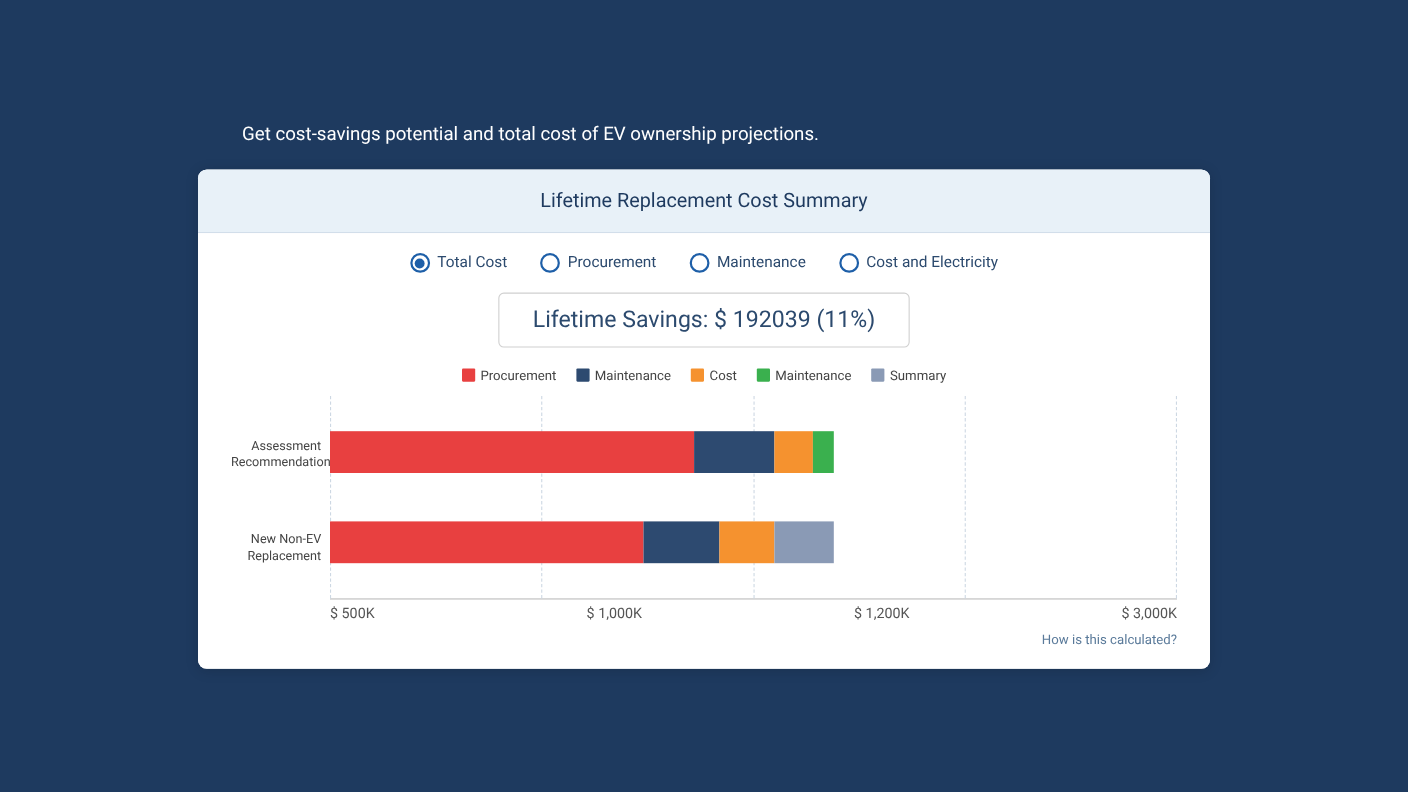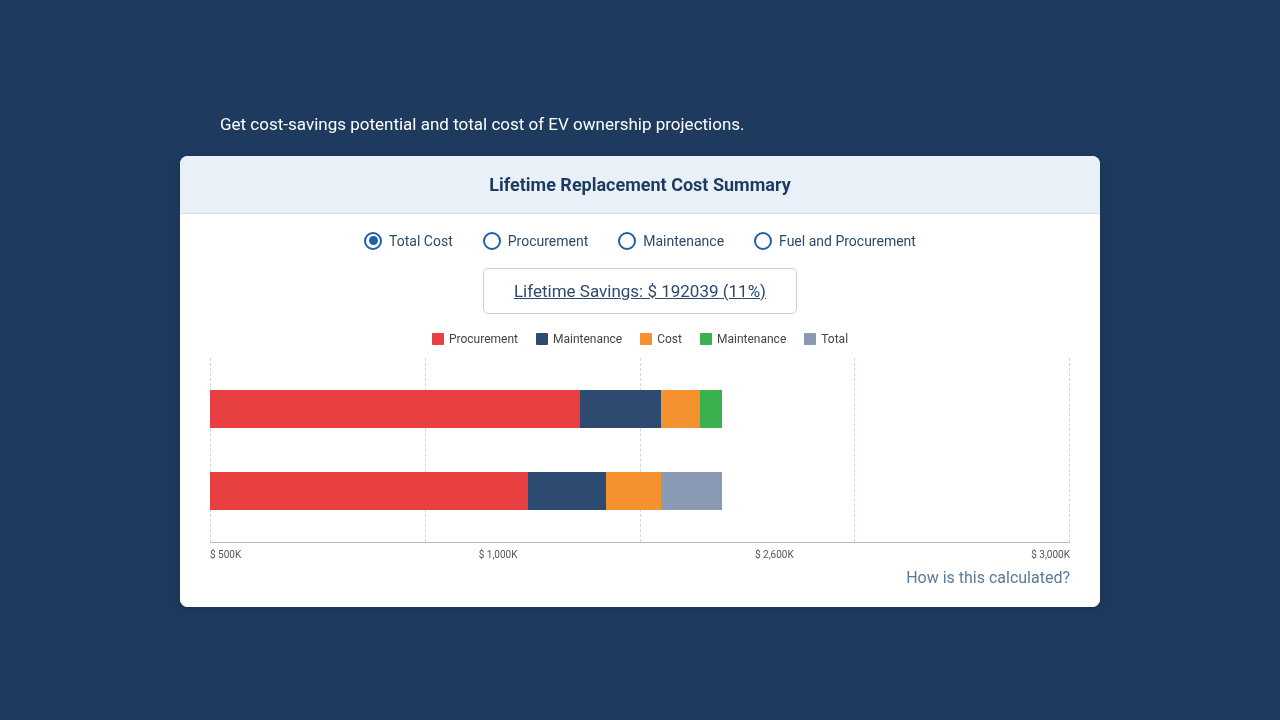--- a/index.html
+++ b/index.html
@@ -37,21 +37,21 @@
       box-shadow: 0 2px 12px rgba(0,0,0,0.15);
     }
     .card-header {
       background: #e8f1f8;
       padding: 18px 20px 14px;
       text-align: center;
       border-bottom: 1px solid #d0dce8;
     }
     .card-title {
       font-size: 18px;
-      font-weight: 700;
+      font-weight: 400;
       color: #1e3a5f;
       margin-bottom: 4px;
     }
     .card-subtitle {
       font-size: 13px;
       color: #5a7a9a;
     }
     .card-body {
       background: #ffffff;
       padding: 18px 30px 20px;
@@ -91,28 +91,27 @@
       border-radius: 50%;
       background: #1e5fa8;
     }
     .savings-box {
       border: 1px solid #d0d0d0;
       border-radius: 5px;
       padding: 12px 30px;
       text-align: center;
       display: inline-block;
       margin: 0 auto 18px;
-      font-size: 17px;
+      font-size: 21px;
       color: #2c4a6e;
       display: block;
       width: fit-content;
       margin-left: auto;
       margin-right: auto;
       margin-bottom: 18px;
-      text-decoration: underline;
     }
     .legend {
       display: flex;
       gap: 18px;
       justify-content: center;
       align-items: center;
       margin-bottom: 12px;
       font-size: 12px;
       color: #444;
     }
@@ -164,21 +163,21 @@
       display: flex;
       height: 38px;
       margin: 14px 0;
       position: relative;
     }
     .bar-segment {
       height: 100%;
     }
     .how-calculated {
       text-align: right;
-      font-size: 16px;
+      font-size: 12px;
       color: #5a7a9a;
       margin-top: 8px;
       cursor: pointer;
     }
     .chart-wrapper {
       position: relative;
       min-height: 220px;
     }
   </style>
 </head>
@@ -206,21 +205,21 @@
           <span>Procurement</span>
         </label>
 
         <label class="radio-option">
           <div class="radio-circle"></div>
           <span>Maintenance</span>
         </label>
 
         <label class="radio-option">
           <div class="radio-circle"></div>
-          <span>Fuel and Procurement</span>
+          <span>Cost and Electricity</span>
         </label>
       </div>
 
       <div class="savings-box">
         <span>Lifetime Savings: $ 192039 (11%)</span>
       </div>
 
       <div class="legend">
         <div class="legend-item">
           <div class="legend-color" style="background:#e84040;"></div>
@@ -233,27 +232,31 @@
         <div class="legend-item">
           <div class="legend-color" style="background:#f5922f;"></div>
           <span>Cost</span>
         </div>
         <div class="legend-item">
           <div class="legend-color" style="background:#3ab04e;"></div>
           <span>Maintenance</span>
         </div>
         <div class="legend-item">
           <div class="legend-color" style="background:#8a9ab5;"></div>
-          <span>Total</span>
+          <span>Summary</span>
         </div>
       </div>
 
       <div class="chart-wrapper">
         <div class="chart-area">
 
+          <div class="y-axis" style="width:90px;">
+            <div class="y-label">Assessment<br>Recommendation</div>
+            <div class="y-label">New Non-EV<br>Replacement</div>
+          </div>
 
           <div class="chart-main">
             <div class="bars-container" style="position:relative; min-height:180px;">
 
               <div style="position:absolute;top:0;left:0;width:100%;height:100%;display:flex;justify-content:space-between;pointer-events:none;">
                 <div style="border-left:1px dashed #cdd8e3;height:100%;width:0;"></div>
                 <div style="border-left:1px dashed #cdd8e3;height:100%;width:0;"></div>
                 <div style="border-left:1px dashed #cdd8e3;height:100%;width:0;"></div>
                 <div style="border-left:1px dashed #cdd8e3;height:100%;width:0;"></div>
                 <div style="border-left:1px dashed #cdd8e3;height:100%;width:0;"></div>
@@ -267,24 +270,24 @@
               </div>
 
               <div class="bar-row" style="margin: 22px 0;">
                 <div class="bar-segment" style="background:#e84040;width:37%;"></div>
                 <div class="bar-segment" style="background:#2d4a70;width:9%;"></div>
                 <div class="bar-segment" style="background:#f5922f;width:6.5%;"></div>
                 <div class="bar-segment" style="background:#8a9ab5;width:7%;"></div>
               </div>
             </div>
 
-            <div style="border-top:1px solid #bbb; display:flex; justify-content:space-between; padding-top:6px; font-size:10px; color:#555;align-items:center;">
+            <div style="border-top:1px solid #bbb; display:flex; justify-content:space-between; padding-top:6px; font-size:13px; color:#555;align-items:center;">
               <span>$ 500K</span>
               <span>$ 1,000K</span>
-              <span>$ 2,600K</span>
+              <span>$ 1,200K</span>
               <span>$ 3,000K</span>
             </div>
           </div>
         </div>
 
         <div class="how-calculated">How is this calculated?</div>
       </div>
     </div>
   </div>
 </div>

